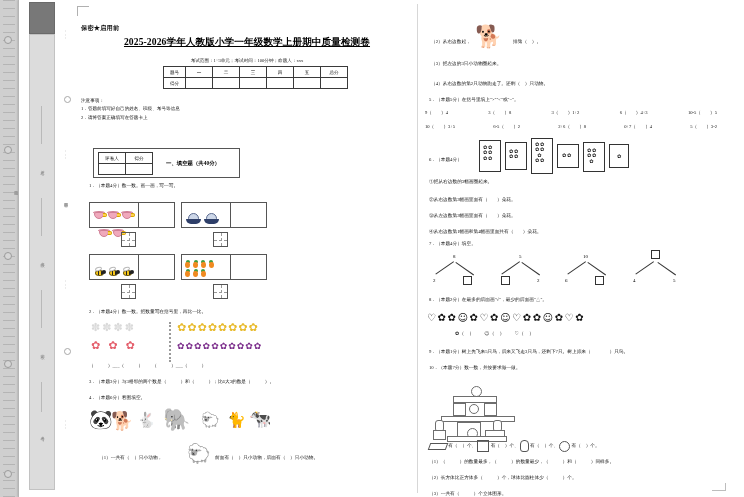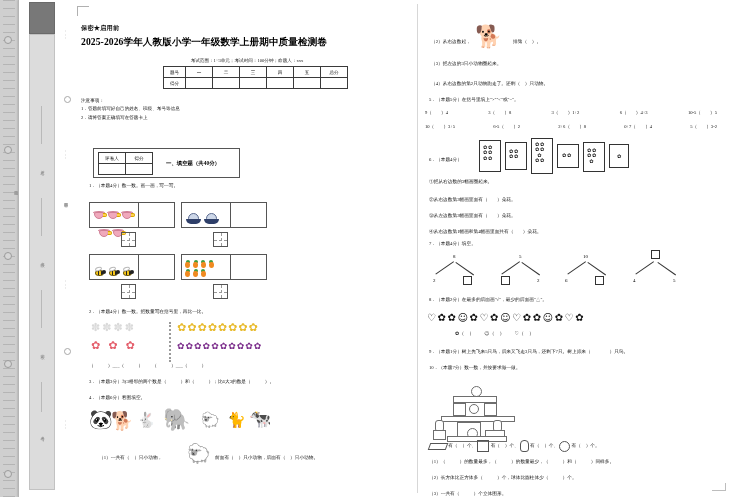--- a/index.html
+++ b/index.html
@@ -46,22 +46,22 @@
   .cornerTL { position:absolute; left:58px; top:6px; width:12px; height:10px; border-left:1px solid #b0b0b0; border-top:1px solid #b0b0b0; }
   .cornerBR { position:absolute; right:18px; bottom:6px; width:14px; height:8px; border-right:1px solid #bdbdbd; border-bottom:1px solid #bdbdbd; }
   .col-divider { position:absolute; left:398px; top:4px; width:1px; height:489px; background:#d7d7d7; }
 
   .col { position:absolute; top:0; }
   .colL { left:62px; width:332px; }
   .colR { left:404px; width:296px; }
 
   .secret { position:absolute; left:0; top:24px; font-size:6.2px; font-weight:bold; color:#111; letter-spacing:.2px; }
 
-  .title { position:absolute; left:0; top:36px; width:332px; 
-    font-size:9.6px; font-weight:bold; color:#000; letter-spacing:.1px; white-space:nowrap; }
+  .title { position:absolute; left:0; top:36px; width:332px; text-align:center;
+    font-size:9.6px; font-weight:bold; color:#000; letter-spacing:.1px; white-space:nowrap;text-decoration:underline; }
   .subtitle { position:absolute; left:0; top:58px; width:332px; text-align:center;
     font-size:4.6px; color:#222; white-space:nowrap; }
 
   table.grid { border-collapse:collapse; }
   table.grid td { border:1px solid #3a3a3a; font-size:4.6px; text-align:center; color:#111; }
 
   .scoretable { position:absolute; left:82px; top:66px; }
   .scoretable td { width:27px; height:11px; }
   .scoretable td.hd { width:22px; }
 

